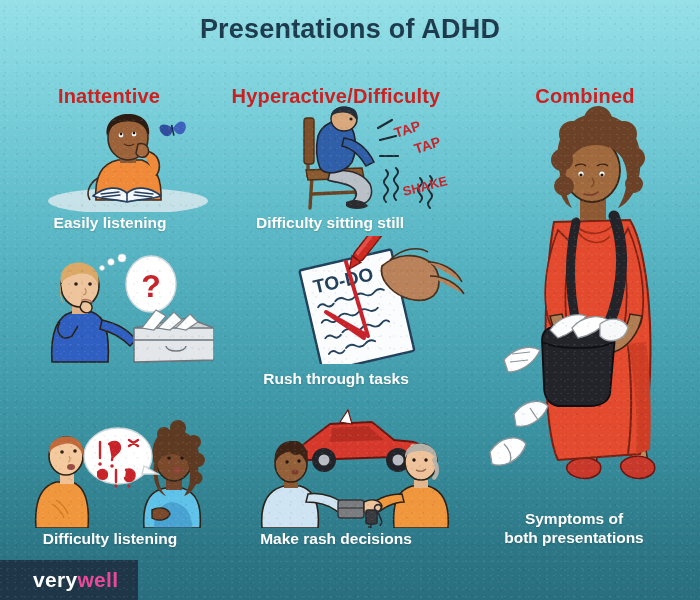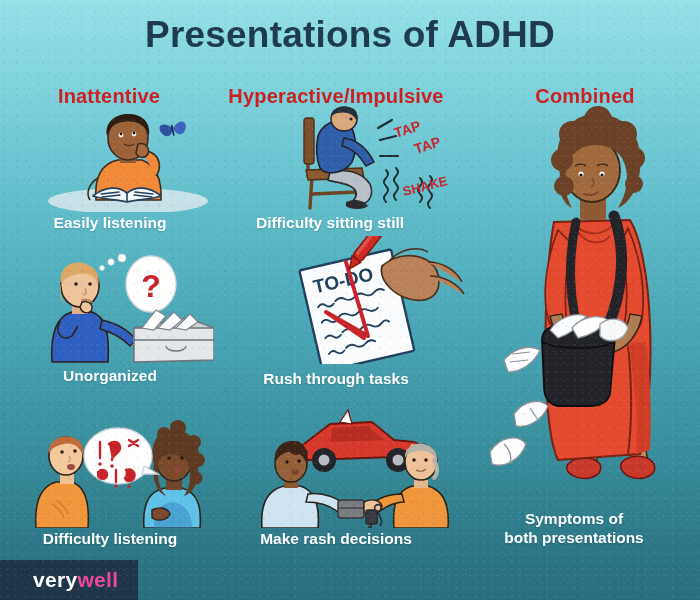--- a/index.html
+++ b/index.html
@@ -35,21 +35,21 @@
       radial-gradient(circle at 47% 61%, rgba(0,0,0,.35) 0 1px, transparent 1px),
       radial-gradient(circle at 78% 37%, rgba(255,255,255,.35) 0 1px, transparent 1px),
       radial-gradient(circle at 31% 84%, rgba(0,0,0,.3) 0 1px, transparent 1px);
     background-size:7px 7px, 11px 11px, 9px 9px, 13px 13px;
   }
 
   
   #title{
     position:absolute; left:0; top:14px; width:700px;
     text-align:center;
-    font-size:37px; font-weight:700;
+    font-size:27px; font-weight:700;
     letter-spacing:.2px;
     color:#1d3b4d;
   }
 
   
   .col-head{
     position:absolute;
     text-align:center;
     font-size:20px; font-weight:700;
     color:#cc1f1f;
@@ -105,21 +105,21 @@
   #logo .lw-well{ color:#ec4899; }
 </style>
 </head>
 <body>
 
 <div id="infographic">
 
   <div id="title">Presentations of ADHD</div>
 
   <div class="col-head" id="head-0">Inattentive</div>
-  <div class="col-head" id="head-1">Hyperactive/Impulsive</div>
+  <div class="col-head" id="head-1">Hyperactive/Difficulty</div>
   <div class="col-head" id="head-2">Combined</div>
 
   <div class="illus" id="ill-a0">
     <svg viewBox="0 0 174 104" width="174" height="104">
 
       <ellipse cx="90" cy="93" rx="80" ry="13" fill="#e8eef2" opacity=".75"></ellipse>
 
       <path d="M58 92 C56 66 66 55 80 52 L104 52 C117 57 124 69 123 92 Z" fill="#f08a38" stroke="#3c2a1e" stroke-width="1.6"></path>
 
       <path d="M60 70 C50 76 48 86 52 92" fill="none" stroke="#3c2a1e" stroke-width="1.6"></path>
@@ -192,21 +192,20 @@
         <path d="M96 78 L176 78 L176 110 L96 112 Z" fill="#e3e7ea" stroke="#6d767c" stroke-width="1.5"></path>
         <path d="M96 90 L176 90" stroke="#6d767c" stroke-width="1.3"></path>
         <path d="M128 96 a10 5 0 0 0 20 0" fill="none" stroke="#6d767c" stroke-width="1.4"></path>
 
         <path d="M104 78 L118 60 L128 66 L116 80 Z" fill="#fff" stroke="#7d868c" stroke-width="1.2"></path>
         <path d="M120 78 L136 62 L144 70 L132 80 Z" fill="#fafbfc" stroke="#7d868c" stroke-width="1.2"></path>
         <path d="M138 78 L152 64 L160 72 L148 80 Z" fill="#fff" stroke="#7d868c" stroke-width="1.2"></path>
       </g>
     </svg>
   </div>
-  <div class="caption" id="cap-a1">Unorganized</div>
 
   <div class="illus" id="ill-a2">
     <svg viewBox="0 0 190 120" width="190" height="120">
 
       <path d="M10 120 C8 92 16 78 30 74 L46 74 C58 78 64 92 62 120 Z" fill="#f0963c" stroke="#2f2318" stroke-width="1.6"></path>
       <path d="M34 66 L34 76 L48 76 L48 66 Z" fill="#f0c195"></path>
       <ellipse cx="40" cy="48" rx="17" ry="19" fill="#f3c99d" stroke="#2f2318" stroke-width="1.6"></ellipse>
       <path d="M23 46 C22 30 38 26 48 30 C56 33 58 40 57 48 C54 38 46 34 38 36 C30 38 25 40 23 46 Z" fill="#c06a3c"></path>
 
       <circle cx="36" cy="44" r="1.8" fill="#2f2318"></circle>

